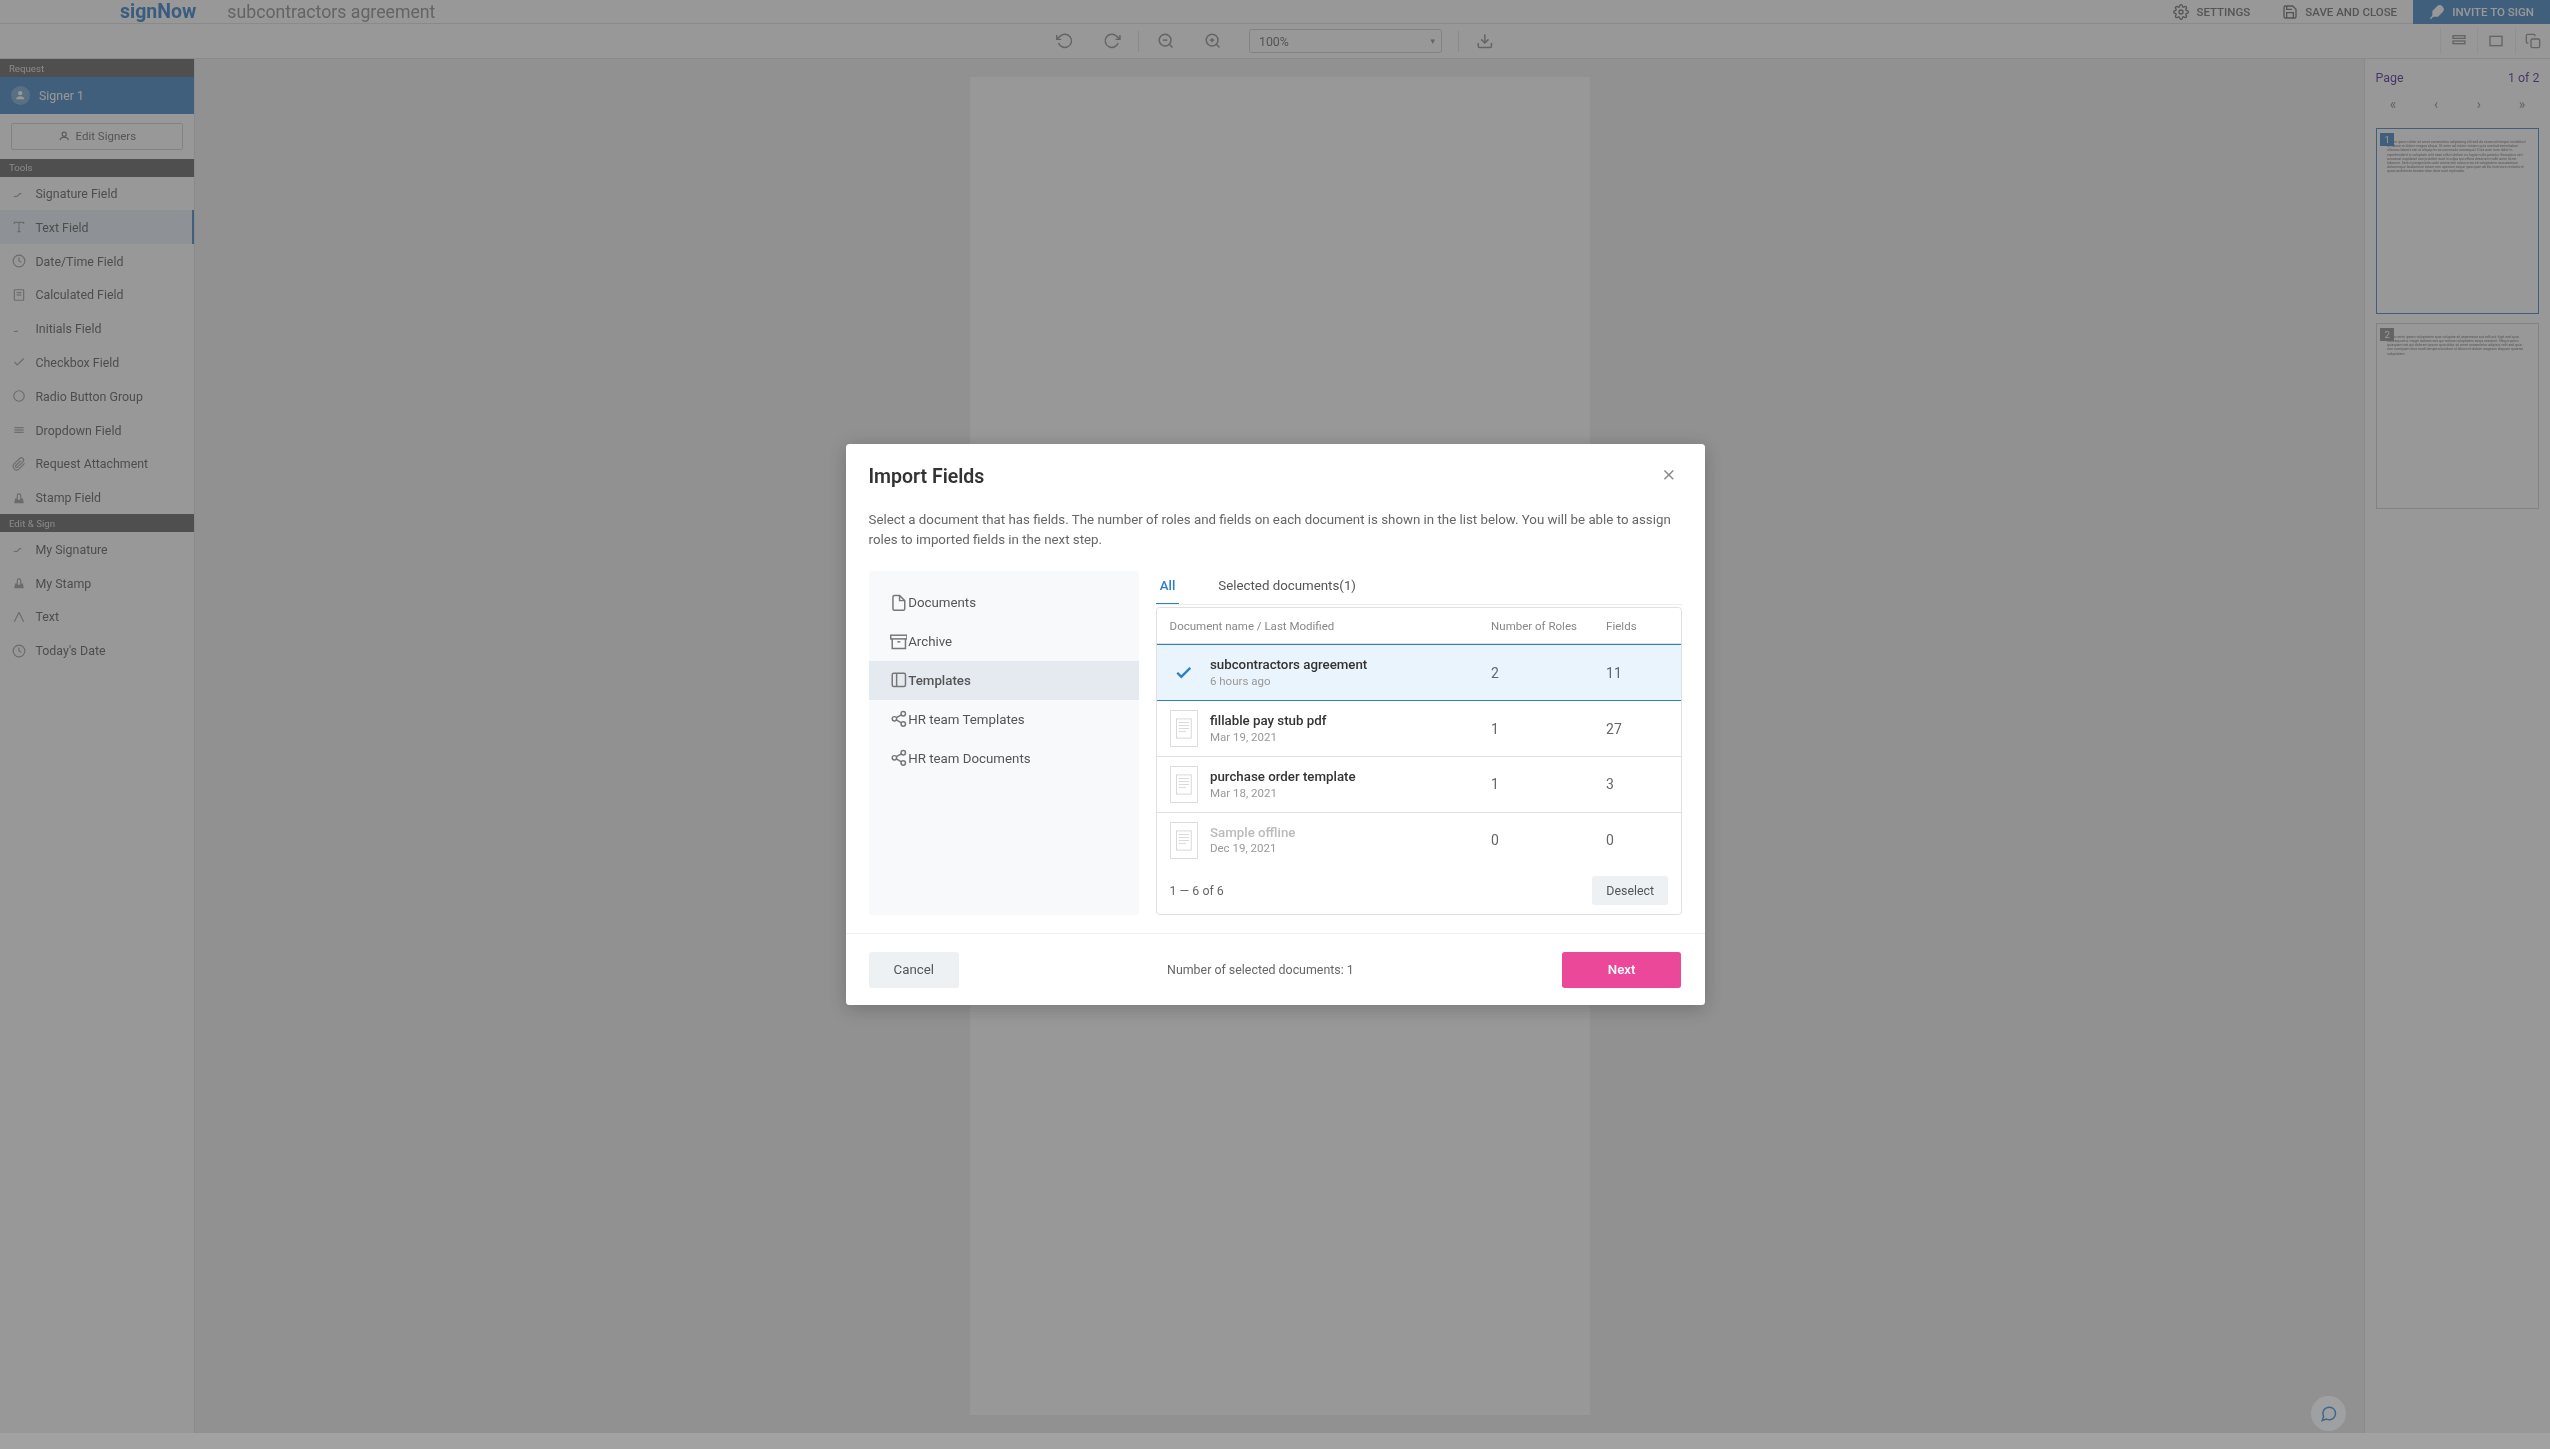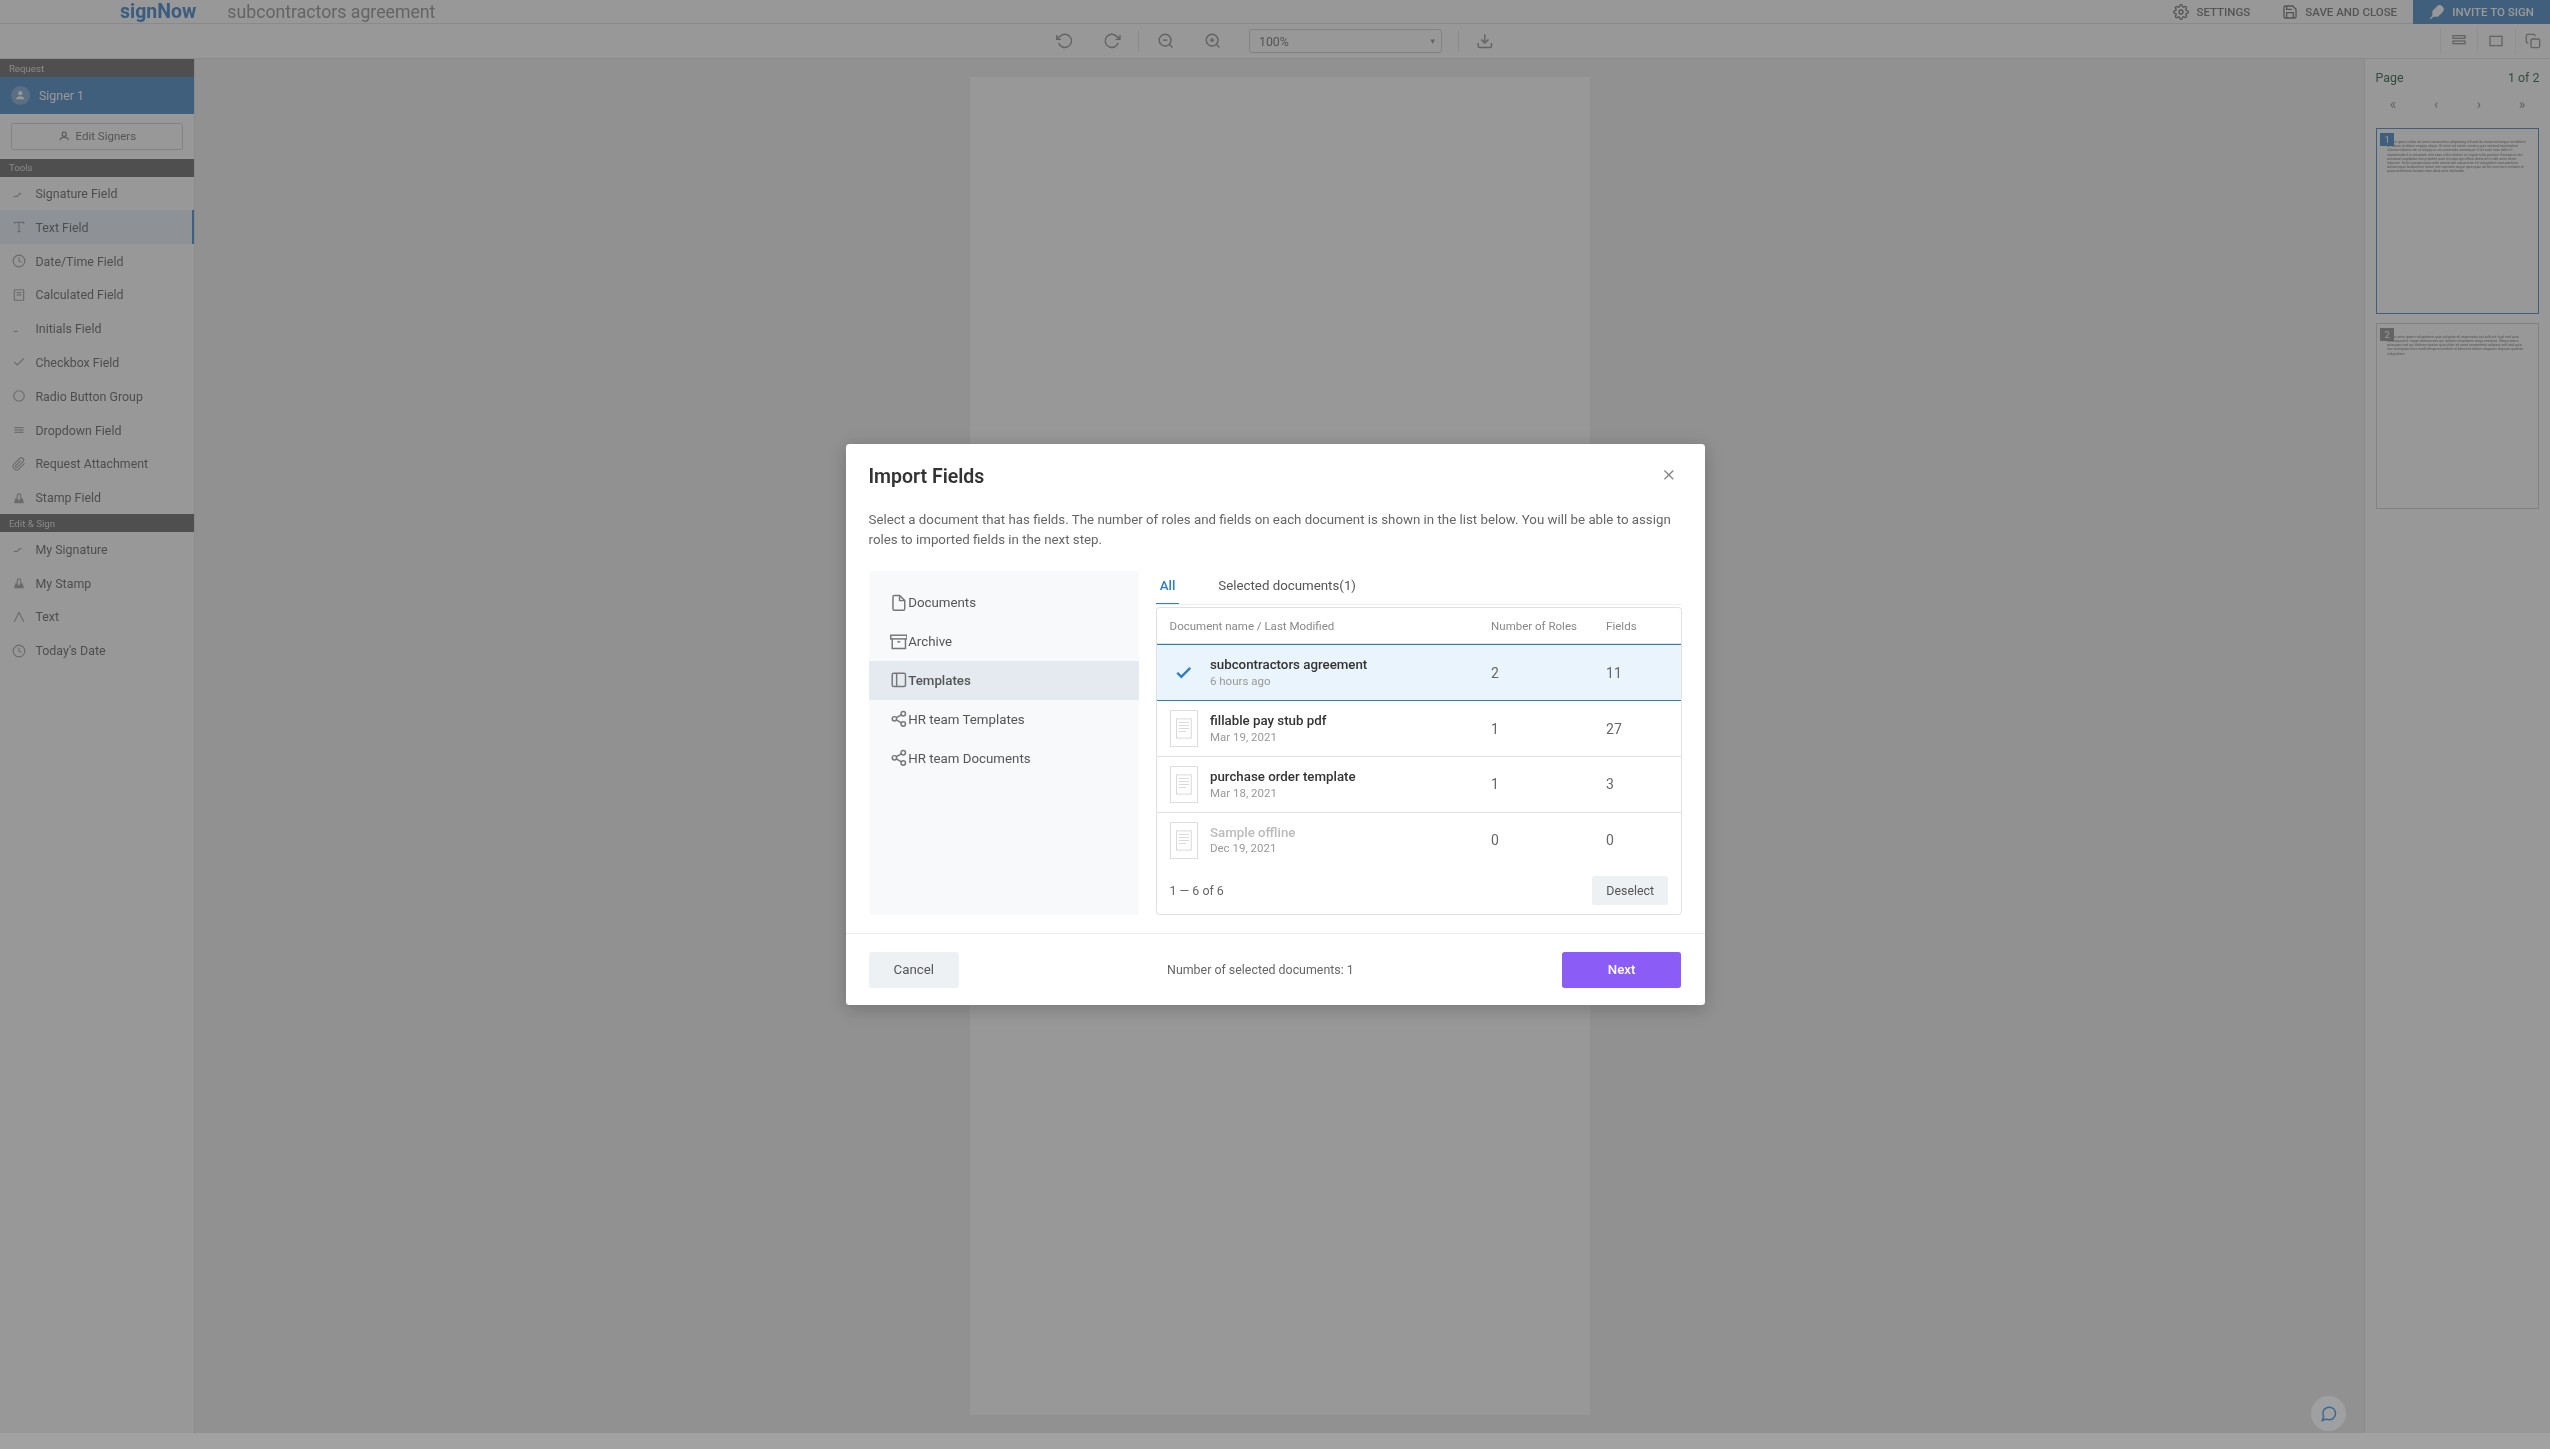--- a/index.html
+++ b/index.html
@@ -36,21 +36,21 @@
     .tool-item.active { background: #e8f2fb; border-right: 2.7px solid #2d7fc7; }
     .tool-icon { width: 16px; height: 16px; color: #999; display: flex; align-items: center; justify-content: center; }
     
     
     .doc-area { flex: 1; background: #efefef; position: relative; overflow: hidden; padding: 17.7px 0; }
     .doc-page { background: #fff; width: 620px; margin: 0 auto; padding: 35px 44px; height: 100%; }
     .doc-text { font-size: 9.7px; color: #333; line-height: 1.5; text-align: justify; }
     
     
     .right-panel { width: 186px; background: #fff; border-left: 0.9px solid #e0e0e0; padding: 10.6px; }
-    .page-info { display: flex; justify-content: space-between; font-size: 12.4px; color: #14532d; margin-bottom: 8.9px; }
+    .page-info { display: flex; justify-content: space-between; font-size: 12.4px; color: #4c1d95; margin-bottom: 8.9px; }
     .page-nav { display: flex; justify-content: space-between; margin-bottom: 14px; }
     .page-nav-btn { width: 35px; height: 21px; display: flex; align-items: center; justify-content: center; color: #888; cursor: pointer; border-radius: 2.7px; }
     .thumb-list { display: flex; flex-direction: column; gap: 8.9px; }
     .thumb { border: 0.9px solid #ccc; padding: 3.5px; position: relative; cursor: pointer; height: 186px; background: #fff; }
     .thumb.selected { border: 1.8px solid #2d7fc7; }
     .thumb-num { position: absolute; top: 3.5px; left: 3.5px; background: #888; color: #fff; font-size: 9.7px; padding: 0.9px 4.4px; }
     .thumb.selected .thumb-num { background: #2d7fc7; }
     .thumb-content { padding: 7px; font-size: 3.5px; color: #666; line-height: 1.2; }
     
     
@@ -86,21 +86,21 @@
     .table-row.disabled .row-name { color: #bbb; }
     .row-date { font-size: 11.5px; color: #999; }
     .row-roles { width: 115px; color: #666; }
     .row-fields { width: 62px; color: #666; }
     .table-footer { display: flex; justify-content: space-between; align-items: center; padding: 8.9px 12.4px; }
     .pagination { font-size: 12.4px; color: #666; }
     .deselect-btn { background: #eef1f4; border: none; padding: 7px 14px; font-size: 12.4px; color: #555; border-radius: 2.7px; cursor: pointer; }
     .modal-footer { padding: 17.7px 23px; border-top: 0.9px solid #eee; display: flex; align-items: center; justify-content: space-between; }
     .btn-cancel { background: #eef1f4; border: none; padding: 10.6px 25px; font-size: 13.3px; color: #555; border-radius: 2.7px; cursor: pointer; }
     .footer-status { font-size: 12.4px; color: #666; }
-    .btn-next { background: #8b5cf6; color: #fff; border: none; padding: 10.6px 46px; font-size: 13.3px; border-radius: 2.7px; cursor: pointer; font-weight: 500; }
+    .btn-next { background: #ec4899; color: #fff; border: none; padding: 10.6px 46px; font-size: 13.3px; border-radius: 2.7px; cursor: pointer; font-weight: 500; }
     
     .chat-btn { position: fixed; bottom: 17.7px; right: 204px; width: 35px; height: 35px; border-radius: 50%; background: #eef1f4; display: flex; align-items: center; justify-content: center; color: #2d7fc7; z-index: 50; cursor: pointer; }
 
     
     .dimmed > *:not(.modal-overlay):not(.chat-btn) { filter: brightness(0.88) grayscale(0.1); }
   </style>
 </head>
 <body class="dimmed">
 
 <div class="header">

